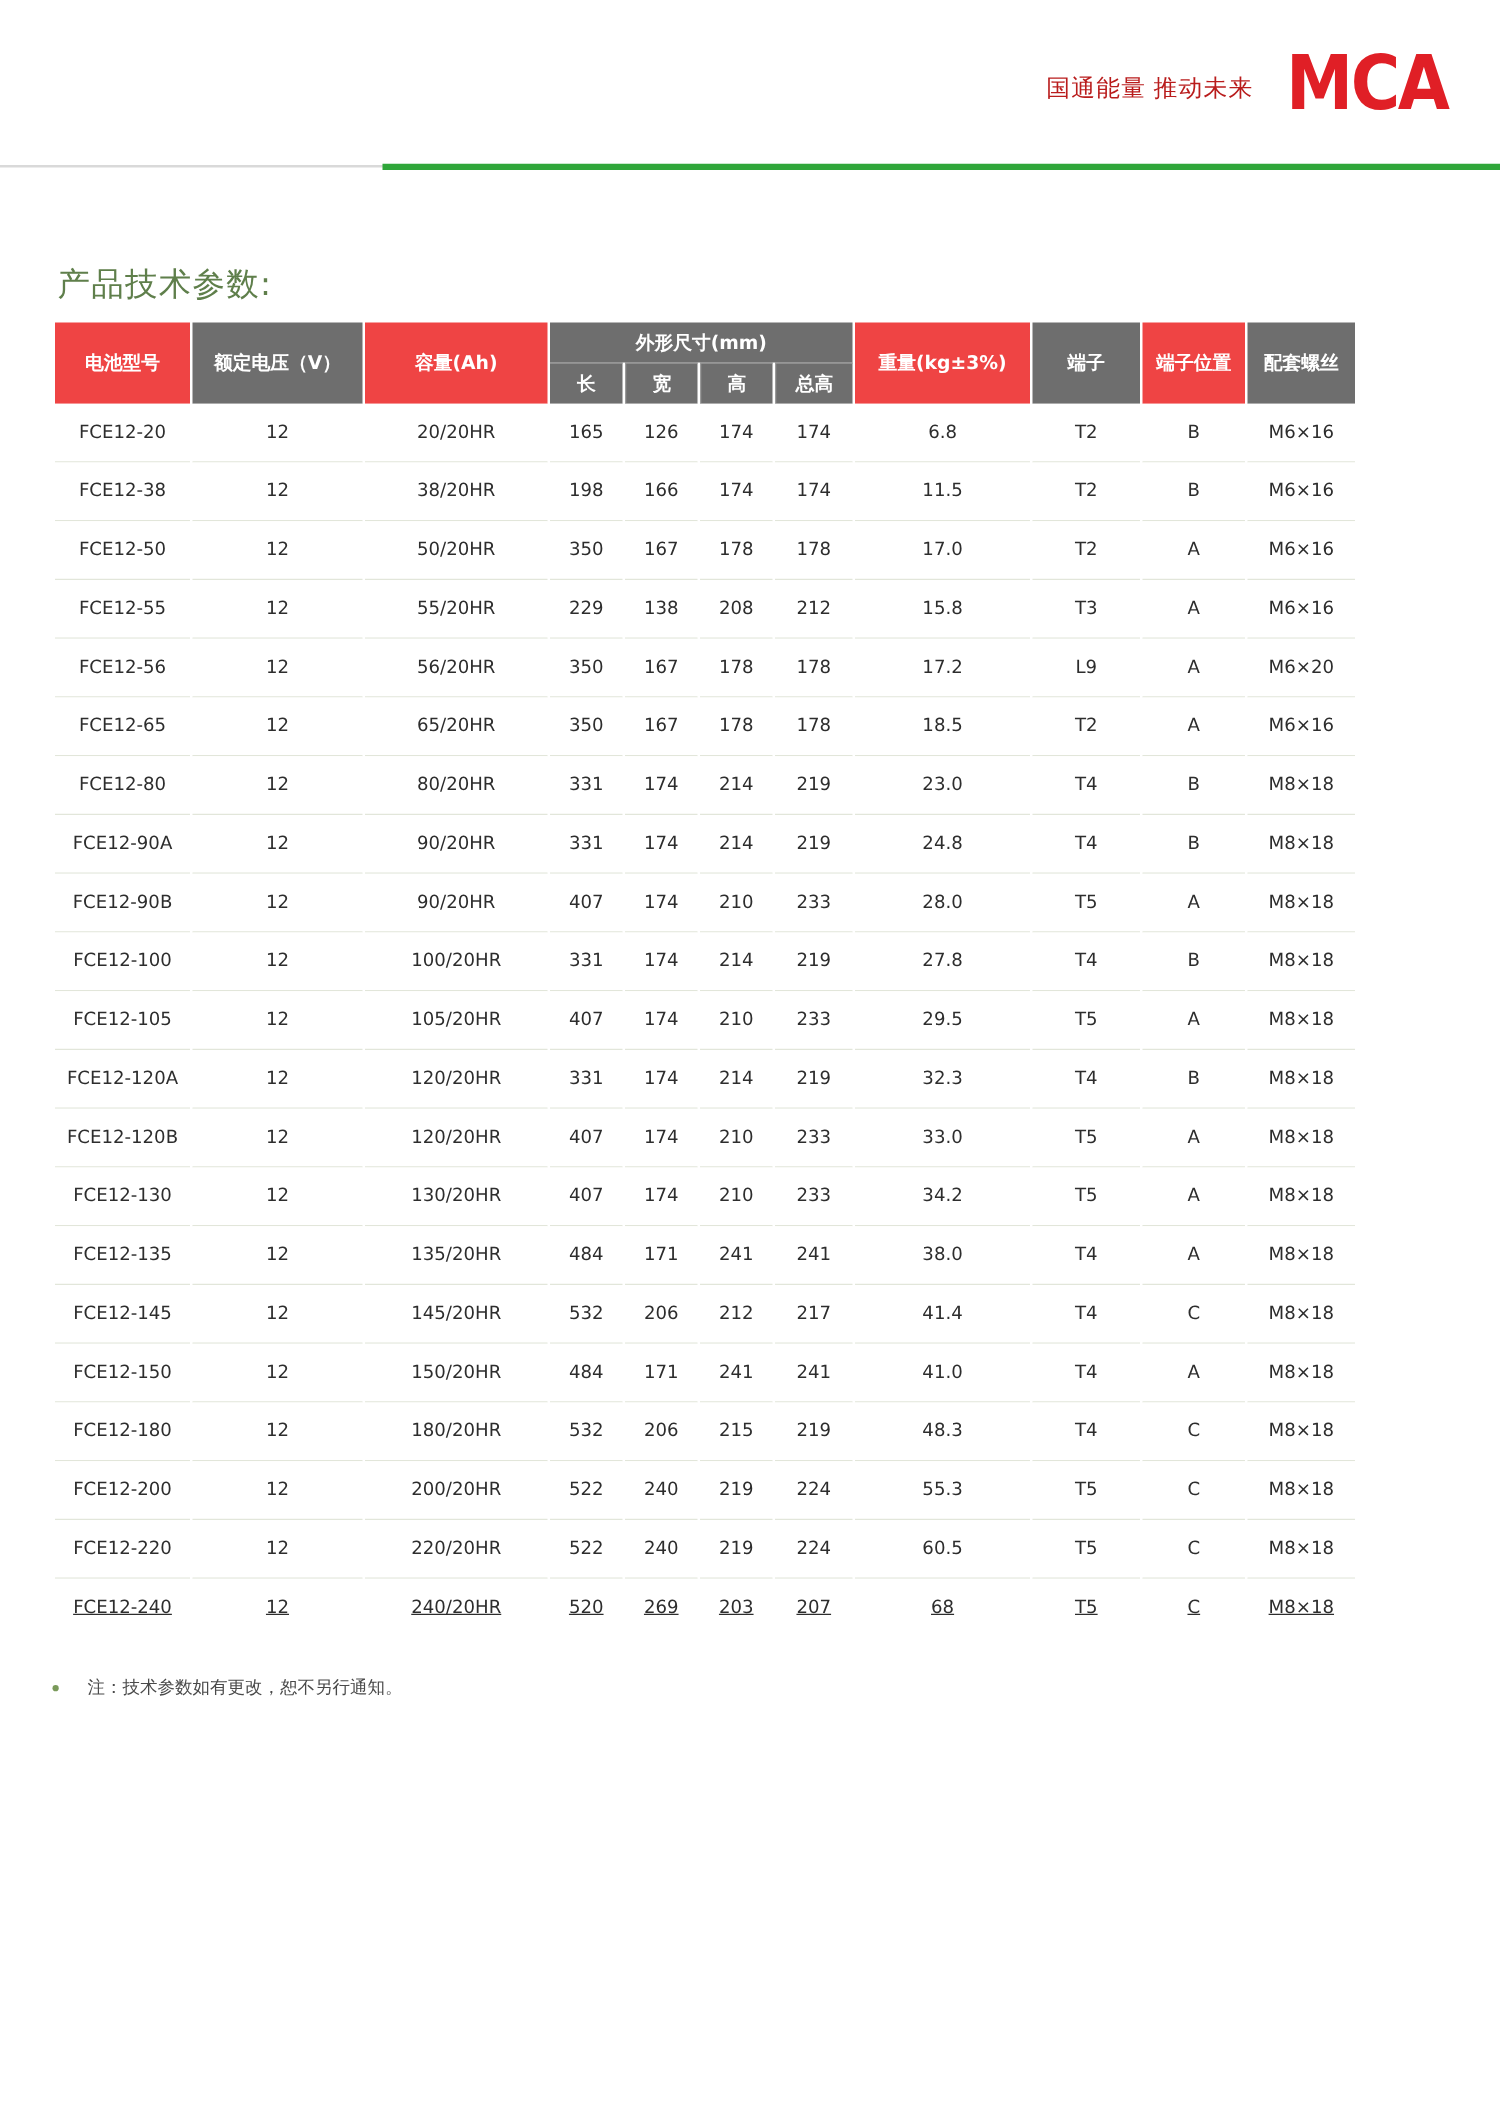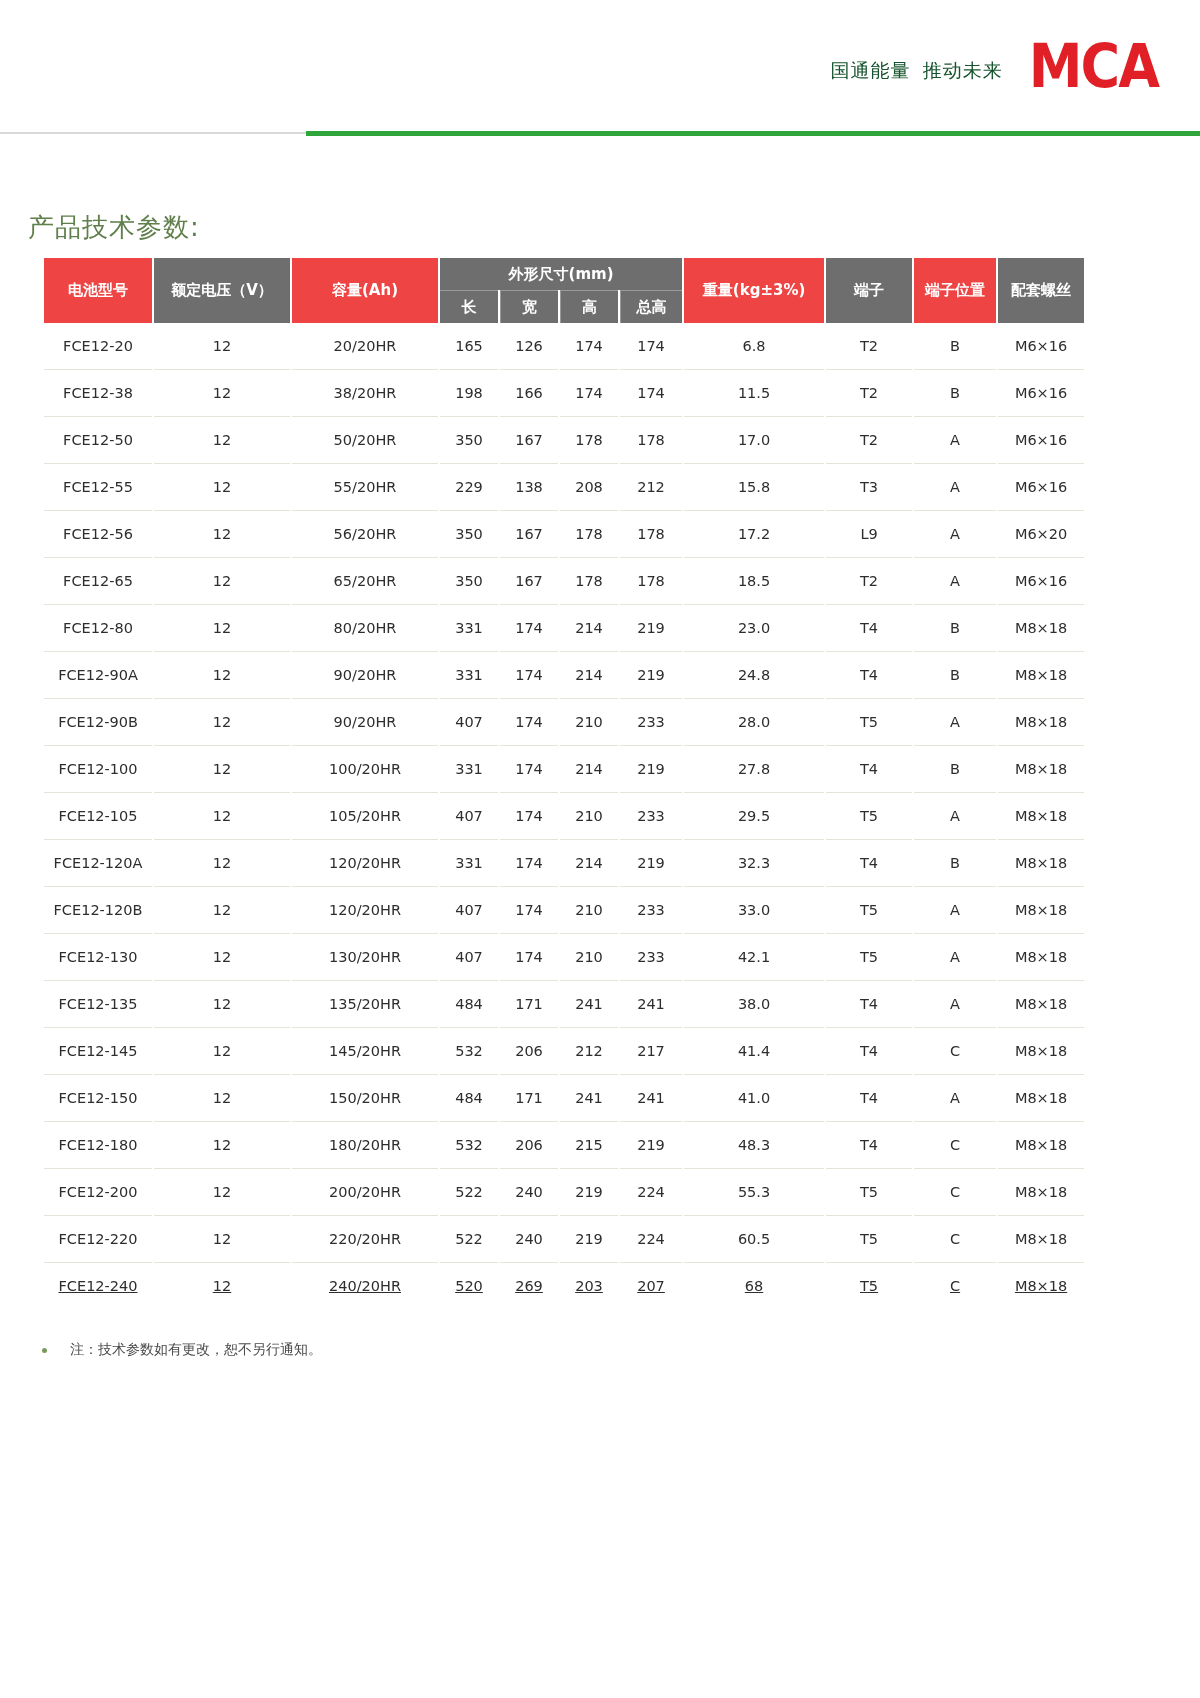--- a/index.html
+++ b/index.html
@@ -24,23 +24,23 @@
   .header-inner {
     position: absolute;
     right: 38px;
     top: 46px;
     display: flex;
     align-items: flex-end;
     gap: 26px;
   }
   .slogan {
     font-size: 19px;
-    color: #14532d;
+    color: #b91c1c;
     letter-spacing: 1px;
-    font-family: Liberation Mono, monospace;
+    font-family: Liberation Serif, serif;
     padding-bottom: 10px;
     white-space: nowrap;
   }
   .brand-logo {
     font-size: 54px;
     line-height: 0.88;
     font-weight: 900;
     color: #e01f26;
     font-family: "DejaVu Sans", "Liberation Sans", sans-serif;
     letter-spacing: -2px;
@@ -61,21 +61,21 @@
     left: 306px;
     top: 131px;
     width: 894px;
     height: 5px;
     background: #2fa63a;
   }
 
   
   .section-title {
     position: absolute;
-    left: 28px;
+    left: 46px;
     top: 210px;
     font-size: 26px;
     color: #5f7f4b;
     font-family: "DejaVu Sans", "Liberation Sans", sans-serif;
     letter-spacing: 1px;
   }
 
   
   .table-wrap {
     position: absolute;
@@ -374,21 +374,21 @@
           <td class="plain">M8×18</td>
         </tr>
         <tr class="data-row">
           <td class="tint">FCE12-130</td>
           <td class="plain">12</td>
           <td class="tint">130/20HR</td>
           <td class="plain">407</td>
           <td class="plain">174</td>
           <td class="plain">210</td>
           <td class="plain">233</td>
-          <td class="tint">42.1</td>
+          <td class="tint">34.2</td>
           <td class="plain">T5</td>
           <td class="tint">A</td>
           <td class="plain">M8×18</td>
         </tr>
         <tr class="data-row">
           <td class="tint">FCE12-135</td>
           <td class="plain">12</td>
           <td class="tint">135/20HR</td>
           <td class="plain">484</td>
           <td class="plain">171</td>

